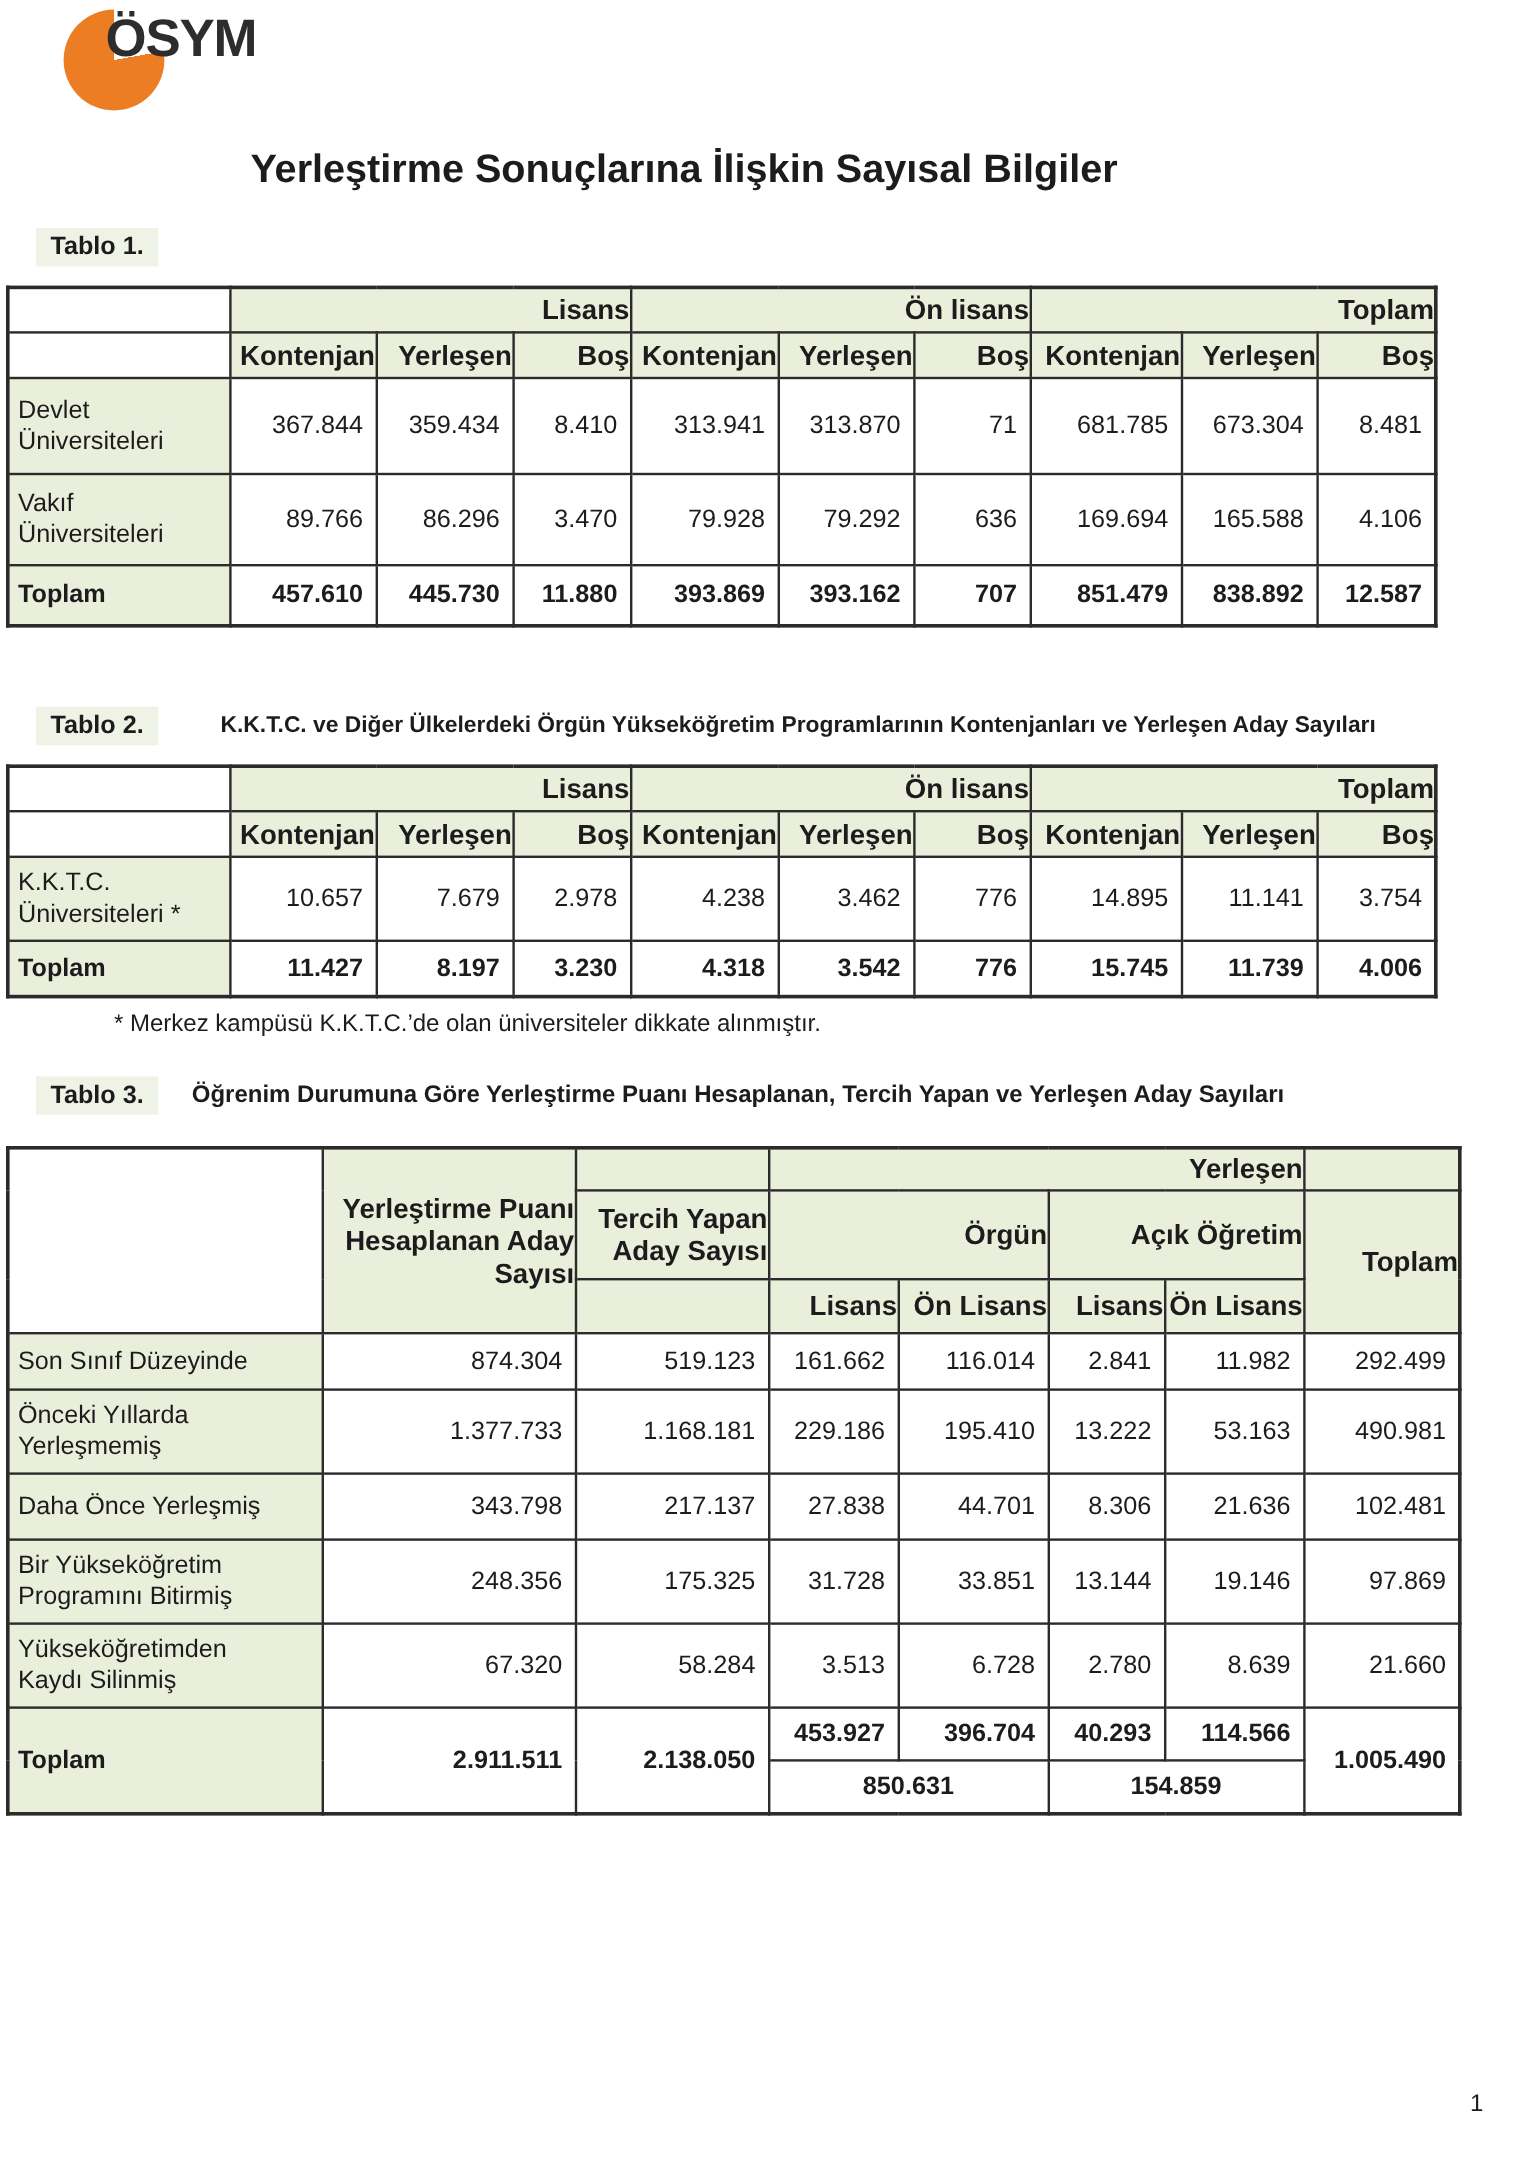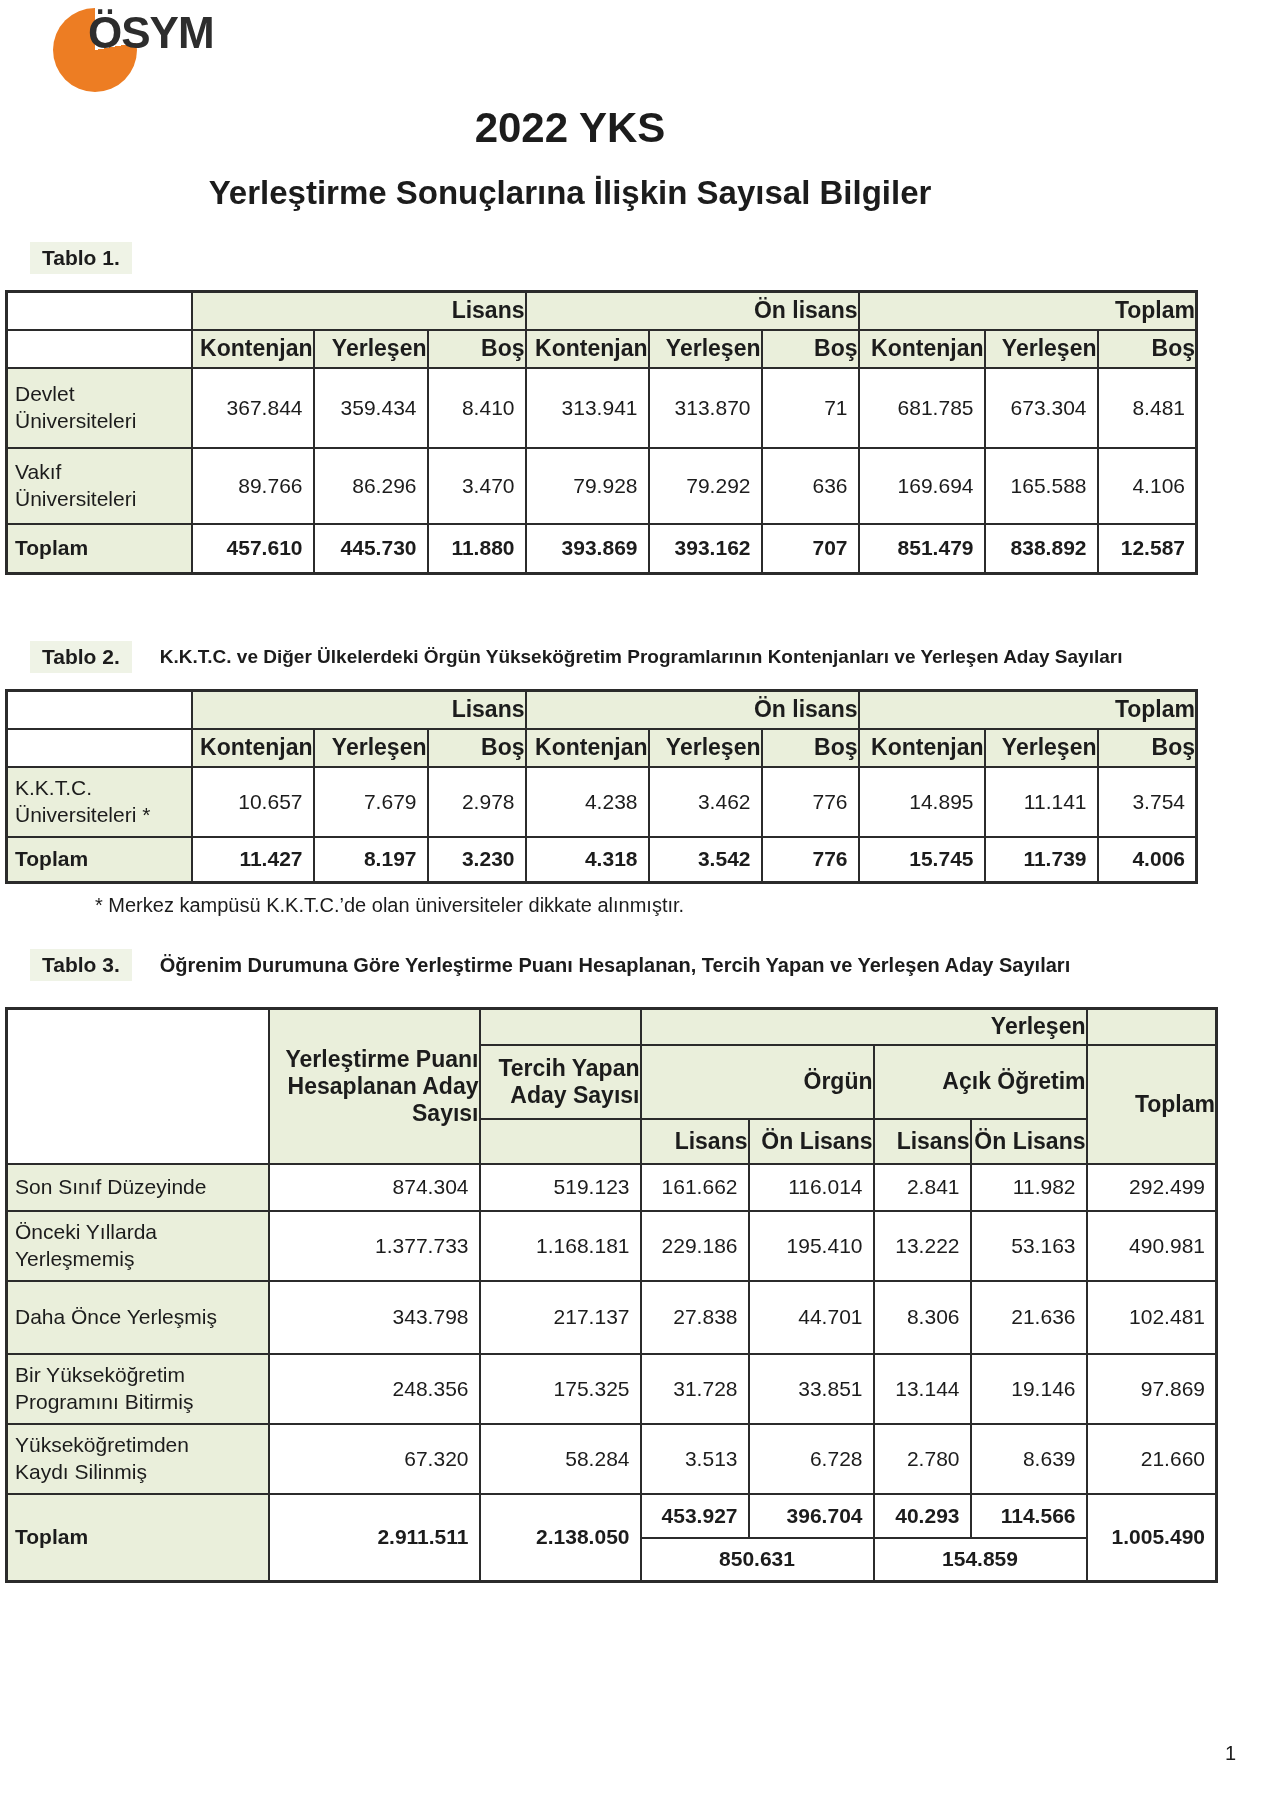--- a/index.html
+++ b/index.html
@@ -21,52 +21,51 @@
   
   .titles{width:1140px;text-align:center;}
   .title-main{font-size:42px;font-weight:bold;margin:4px 0 0 0;line-height:1.15;}
   .title-sub{font-size:33px;font-weight:bold;margin:22px 0 0 0;line-height:1.15;}
   
   .cap{display:flex;align-items:center;gap:28px;margin:30px 0 0 30px;}
   .cap2{margin-top:66px;}
   .cap3{margin-top:32px;}
   .cap-label{background:var(--label-green);padding:4px 12px;font-weight:bold;font-size:21px;white-space:nowrap;}
   .cap-title{font-weight:bold;font-size:20px;}
-  .cap2 .cap-title{font-size:19px;}
+  .cap2 .cap-title{font-size:19px;margin-left:24px;}
   
   table{border-collapse:collapse;table-layout:fixed;margin:16px 0 0 5px;border:3px solid #2b2b2b;}
   th,td{border:2px solid #2b2b2b;padding:0;font-size:21px;vertical-align:middle;}
   thead th{font-size:23px;font-weight:bold;text-align:right;background:var(--green);}
   .white{background:#ffffff;}
   .rowlabel{
     background:var(--green);text-align:left;font-weight:normal;
     padding:2px 4px 2px 7px;white-space:pre-line;line-height:1.25;
   }
   .num{text-align:right;padding-right:10px;background:#fff;}
   .total th,.total td{font-weight:bold;}
   .ctr{text-align:center;padding-right:0;}
   
   .r38{height:38px;} .r36{height:36px;} .r45{height:45px;} .r46{height:46px;}
-  .r47{height:47px;} .r50{height:50px;} .r55{height:73px;} .r68{height:68px;}
+  .r47{height:47px;} .r50{height:50px;} .r55{height:55px;} .r68{height:68px;}
   .r70{height:70px;} .r74{height:74px;} .r76{height:76px;margin-left:34px;} .r80{height:80px;} .r44{height:44px;}
   
   .footnote{margin:10px 0 0 95px;font-size:20px;}
   
   .pagenum{position:absolute;left:1225px;top:1742px;font-size:20px;}
 </style>
 </head>
 <body>
 
 <div class="logo-wrap">
   <div class="logo-circle"></div>
   <div class="logo-text">ÖSYM</div>
 </div>
 
 <div class="titles">
-  <div class="title-main">2022 YKS</div>
   <div class="title-sub">Yerleştirme Sonuçlarına İlişkin Sayısal Bilgiler</div>
 </div>
 
 <div class="cap">
   <span class="cap-label">Tablo 1.</span>
 </div>
 
 <table>
   <colgroup>
     <col style="width:185px">

